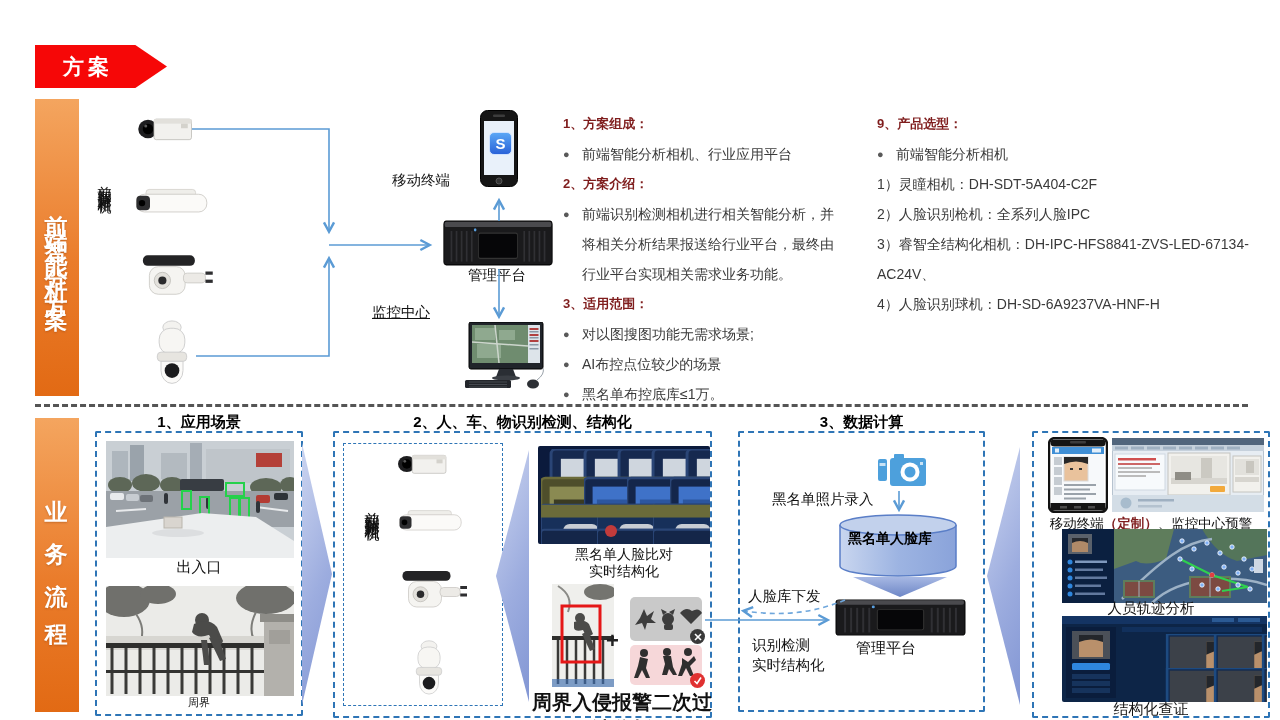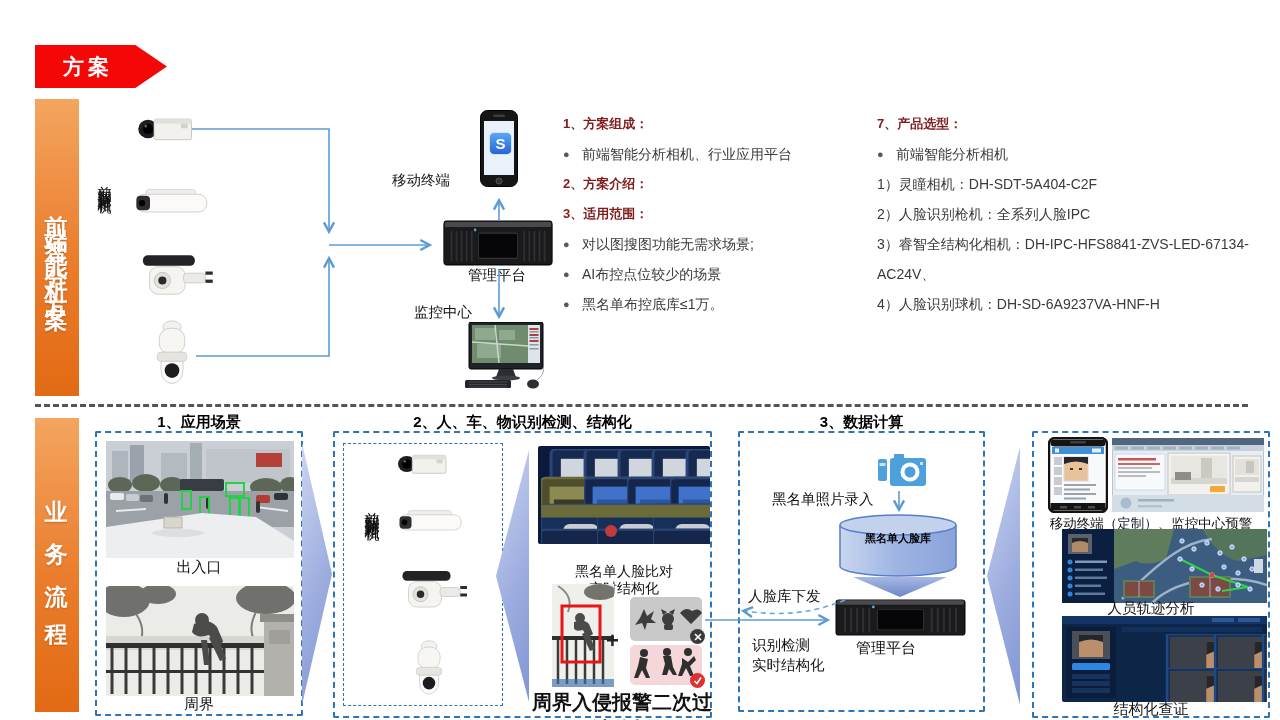--- a/index.html
+++ b/index.html
@@ -37,22 +37,22 @@
   .tri{background:linear-gradient(115deg,#ccd5f0 0%,#9daddf 55%,#8296d4 100%);}
   .tri-r{clip-path:polygon(0 0,100% 50%,0 100%);}
   .tri-l{clip-path:polygon(100% 0,0 50%,100% 100%);}
   .overlay{left:0;top:0;pointer-events:none;z-index:6;}
   .panel{border-radius:5px;}
   .badge{position:absolute;width:15px;height:15px;border-radius:50%;display:flex;align-items:center;justify-content:center;z-index:3;}
   .plus{font-size:22px;font-weight:bold;color:#222;}
   .s-icon{width:21px;height:21px;border-radius:5px;background:linear-gradient(180deg,#5aa6f5,#2a63d8);
           border:1px solid #cfe2ff;display:flex;align-items:center;justify-content:center;
           color:#fff;font-weight:bold;font-size:15px;z-index:3;}
-  .cyl-text{font-size:11px;font-weight:bold;color:#000;text-align:center;line-height:20px;z-index:3;}
-  .red{color:#0f172a;}
+  .cyl-text{font-size:14px;font-weight:bold;color:#000;text-align:left;line-height:20px;z-index:3;}
+  .red{color:#7f1d1d;font-weight:bold;}
   svg{display:block;}
 </style>
 </head>
 <body>
 
 <svg width="0" height="0" style="position:absolute">
   <defs>
     <symbol id="cam-box" viewBox="0 0 80 42">
       <ellipse cx="16" cy="21" rx="13" ry="12" fill="#1d1d1f"></ellipse>
       <circle cx="16" cy="21" r="7" fill="#000"></circle>
@@ -249,33 +249,34 @@
       <rect x="10" y="58" width="46" height="8" rx="1.5" fill="#23262b"></rect>
       <g stroke="#45494f">
           <line x1="14" y1="60" x2="52" y2="60"></line>
           <line x1="14" y1="62.5" x2="52" y2="62.5"></line>
           <line x1="14" y1="65" x2="52" y2="65"></line>
         </g>
       <ellipse cx="78" cy="62" rx="6" ry="4.5" fill="#2c2f34"></ellipse>
       <path d="M82 58 q8 -6 6 -12" stroke="#9aa2aa" fill="none"></path>
     </svg>
   </div>
-  <div class="abs lab" style="left:414px;top:303px;">监控中心</div>
+  <div class="abs lab" style="left:372px;top:303px;text-decoration:underline;">监控中心</div>
 
   <div class="abs col" style="left:563px;top:109px;width:278px;">
     <div class="h">1、方案组成：</div>
     <div class="b">前端智能分析相机、行业应用平台</div>
     <div class="h">2、方案介绍：</div>
+    <div class="b">前端识别检测相机进行相关智能分析，并将相关分析结果报送给行业平台，最终由行业平台实现相关需求业务功能。</div>
     <div class="h">3、适用范围：</div>
     <div class="b">对以图搜图功能无需求场景;</div>
     <div class="b">AI布控点位较少的场景</div>
     <div class="b">黑名单布控底库≤1万。</div>
   </div>
   <div class="abs col" style="left:877px;top:109px;width:384px;">
-    <div class="h">7、产品选型：</div>
+    <div class="h">9、产品选型：</div>
     <div class="b">前端智能分析相机</div>
     <div class="p">1）灵瞳相机：DH-SDT-5A404-C2F</div>
     <div class="p">2）人脸识别枪机：全系列人脸IPC</div>
     <div class="p">3）睿智全结构化相机：DH-IPC-HFS8841-ZVS-LED-67134-AC24V、</div>
     <div class="p">4）人脸识别球机：DH-SD-6A9237VA-HNF-H</div>
   </div>
 
   <div class="abs flow-title" style="left:95px;top:413px;width:208px;">1、应用场景</div>
   <div class="abs dash-box" style="left:95px;top:431px;width:208px;height:285px;"></div>
   <div class="abs" style="left:106px;top:441px">
@@ -355,21 +356,21 @@
         <rect x="154" y="28" width="34" height="8" fill="#8e8d88"></rect>
         <rect x="163" y="44" width="21" height="14" fill="#a19f9a"></rect>
       <g fill="#4b4b49">
         <circle cx="96" cy="34" r="7"></circle>
         <path d="M88 38 q14 -7 23 3 l6 14 q-2 6 -8 4 l-6 -10 q-12 4 -17 -3 z"></path>
         <path d="M103 52 l11 23 6 -2 -9 -25 z"></path>
         <path d="M95 54 l3 25 6 0 -3 -25 z"></path>
       </g>
     </svg>
   </div>
-  <div class="abs cap" style="left:95px;top:695px;width:208px;font-size:15px;">周界</div>
+  <div class="abs cap" style="left:95px;top:695px;width:208px;font-size:11px;">周界</div>
 
   <div class="abs tri tri-r" style="left:302px;top:443px;width:30px;height:262px;"></div>
 
   <div class="abs flow-title" style="left:333px;top:413px;width:379px;">2、人、车、物识别检测、结构化</div>
   <div class="abs dash-box" style="left:333px;top:431px;width:379px;height:287px;"></div>
   <div class="abs dash-box-in" style="left:343px;top:443px;width:160px;height:263px;"></div>
   <div class="abs v-label" style="left:362px;top:500px;height:150px;font-size:15px;">前端智能分析相机</div>
   <div class="abs" style="left:396px;top:450px">
     <svg width="54" height="28" viewBox="0 0 80 42" preserveAspectRatio="none">
         <use href="#cam-box"></use>
@@ -407,21 +408,21 @@
         <use href="#dcardB" x="132" y="26"></use>
       <use href="#dcardC" x="3" y="48"></use>
         <use href="#dcardC" x="59" y="48"></use>
         <use href="#dcardC" x="115" y="48"></use>
       <use href="#dcardD" x="3" y="73"></use>
         <use href="#dcardD" x="59" y="73"></use>
         <use href="#dcardD" x="115" y="73"></use>
       <circle cx="73" cy="85" r="6" fill="#c23b3b"></circle>
     </svg>
   </div>
-  <div class="abs cap" style="left:536px;top:546px;width:176px;line-height:17px;font-size:14px;margin-top:17px;">
+  <div class="abs cap" style="left:536px;top:546px;width:176px;line-height:17px;font-size:14px;">
     <div>黑名单人脸比对</div>
     <div>实时结构化</div>
   </div>
 
   <div class="abs" style="left:552px;top:584px">
     <svg width="62" height="103" viewBox="0 0 62 103">
       <rect width="62" height="103" fill="#efefec"></rect>
       <path d="M6 2 q16 10 10 26" stroke="#8a8a86" fill="none" stroke-width="2"></path>
       <ellipse cx="48" cy="8" rx="16" ry="8" fill="#74746f"></ellipse>
       <rect x="0" y="52" width="62" height="4" fill="#2e2e2c"></rect>

